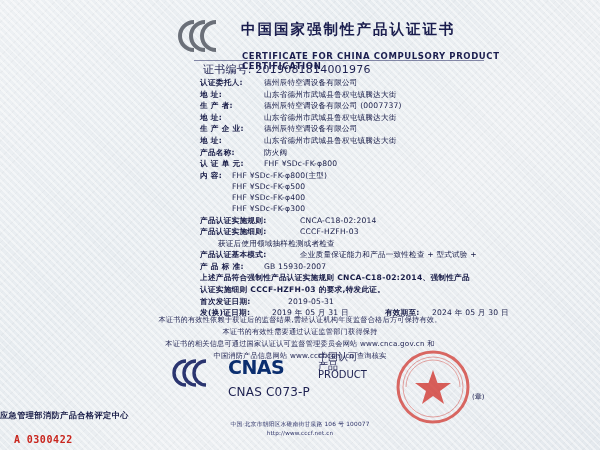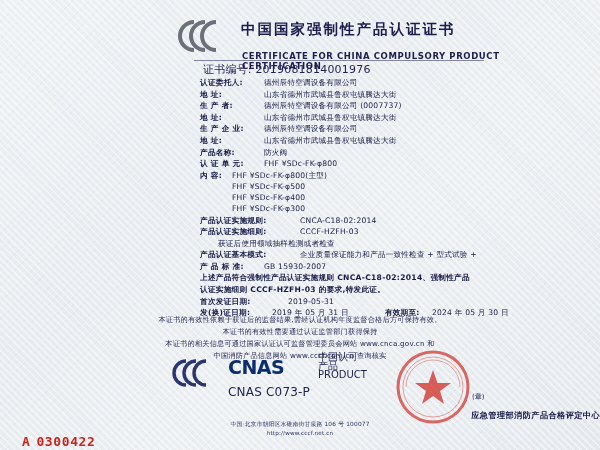--- a/index.html
+++ b/index.html
@@ -105,36 +105,36 @@
   }
   .seal{
     position:absolute;left:394px;top:-4px;width:78px;height:78px;
     opacity:.82;
   }
   .seal-name{
     position:absolute;left:472px;top:40px;
     font-size:7px;color:#1d2050;
   }
   .issuer{
-    position:absolute;left:0;top:58px;width:600px;text-align:right;
+    position:absolute;left:0;top:58px;width:600px;text-align:left;
     font-size:8.2px;font-weight:bold;color:#161a46;letter-spacing:.4px;
   }
 
   
   .footer{
     position:absolute;left:0;top:420px;width:600px;text-align:center;
     color:#2a2f66;
   }
   .footer .l1{font-size:5.8px;letter-spacing:.2px;}
   .footer .l2{font-size:5.6px;letter-spacing:.2px;margin-top:1px;}
 
   
   .serial{
-    position:absolute;left:22px;top:434px;
-    font-size:13px;font-weight:bold;color:#c8251d;
+    position:absolute;left:14px;top:434px;
+    font-size:10px;font-weight:bold;color:#c8251d;
     font-family:"DejaVu Sans Mono","Liberation Mono",monospace;
     letter-spacing:.6px;
   }
   .serial .alpha{margin-right:6px;}
 </style>
 </head>
 <body>
 
 <div id="cert">
  <div class="page-inner">

